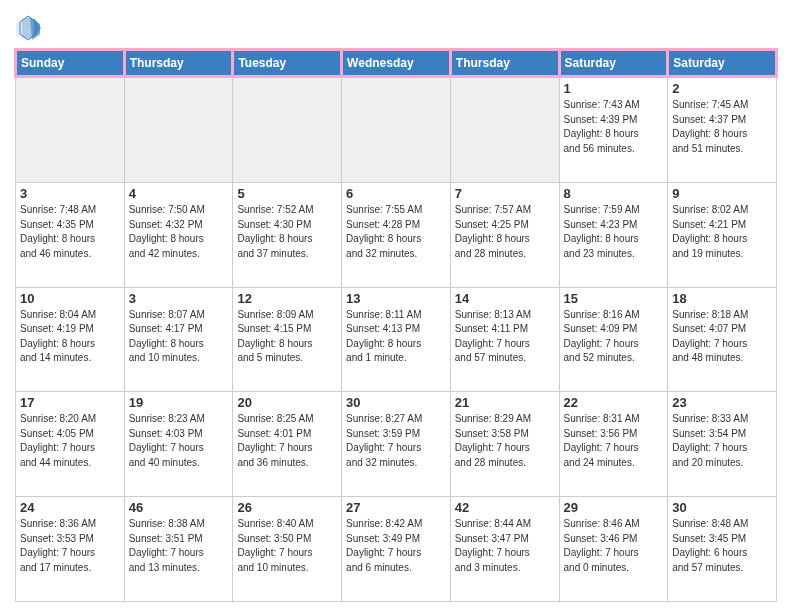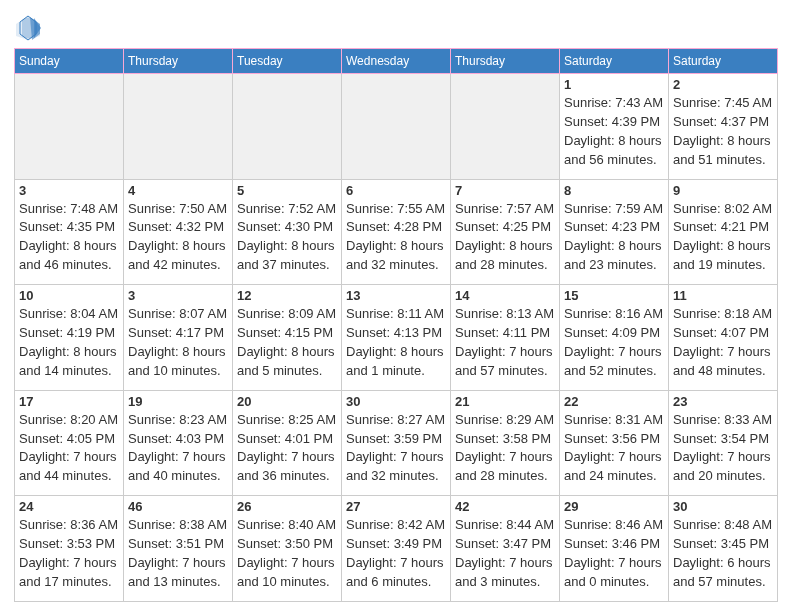--- a/index.html
+++ b/index.html
@@ -63,24 +63,24 @@
     .calendar {
       flex: 1;
       border-collapse: collapse;
       width: 100%;
       table-layout: fixed;
     }
     .calendar th {
       background: #3a7fc1;
       color: #fff;
       font-size: 12px;
-      font-weight: normal;
+      font-weight: bold;
       padding: 5px 4px;
       text-align: left;
-      border: 1px solid #f9a8d4;
+      border: 3px solid #f9a8d4;
     }
     .calendar td {
       border: 1px solid #ccc;
       vertical-align: top;
       padding: 3px 4px;
       font-size: 10px;
       color: #333;
       background: #fff;
       height: 82px;
     }
@@ -88,21 +88,21 @@
       background: #f0f0f0;
     }
     .day-number {
       font-size: 13px;
       font-weight: bold;
       color: #333;
       display: block;
       margin-bottom: 2px;
     }
     .day-info {
-      font-size: 13px;
+      font-size: 10px;
       color: #333;
       line-height: 1.45;
     }
   </style>
 </head>
 <body>
 
 <div class="page">
   <div class="header">
     <div class="logo">
@@ -202,21 +202,21 @@
           </td>
           <td>
             <span class="day-number">14</span>
             <div class="day-info">Sunrise: 8:13 AM<br>Sunset: 4:11 PM<br>Daylight: 7 hours<br>and 57 minutes.</div>
           </td>
           <td>
             <span class="day-number">15</span>
             <div class="day-info">Sunrise: 8:16 AM<br>Sunset: 4:09 PM<br>Daylight: 7 hours<br>and 52 minutes.</div>
           </td>
           <td>
-            <span class="day-number">11</span>
+            <span class="day-number">18</span>
             <div class="day-info">Sunrise: 8:18 AM<br>Sunset: 4:07 PM<br>Daylight: 7 hours<br>and 48 minutes.</div>
           </td>
         </tr>
         <tr>
           <td>
             <span class="day-number">17</span>
             <div class="day-info">Sunrise: 8:20 AM<br>Sunset: 4:05 PM<br>Daylight: 7 hours<br>and 44 minutes.</div>
           </td>
           <td>
             <span class="day-number">19</span>

